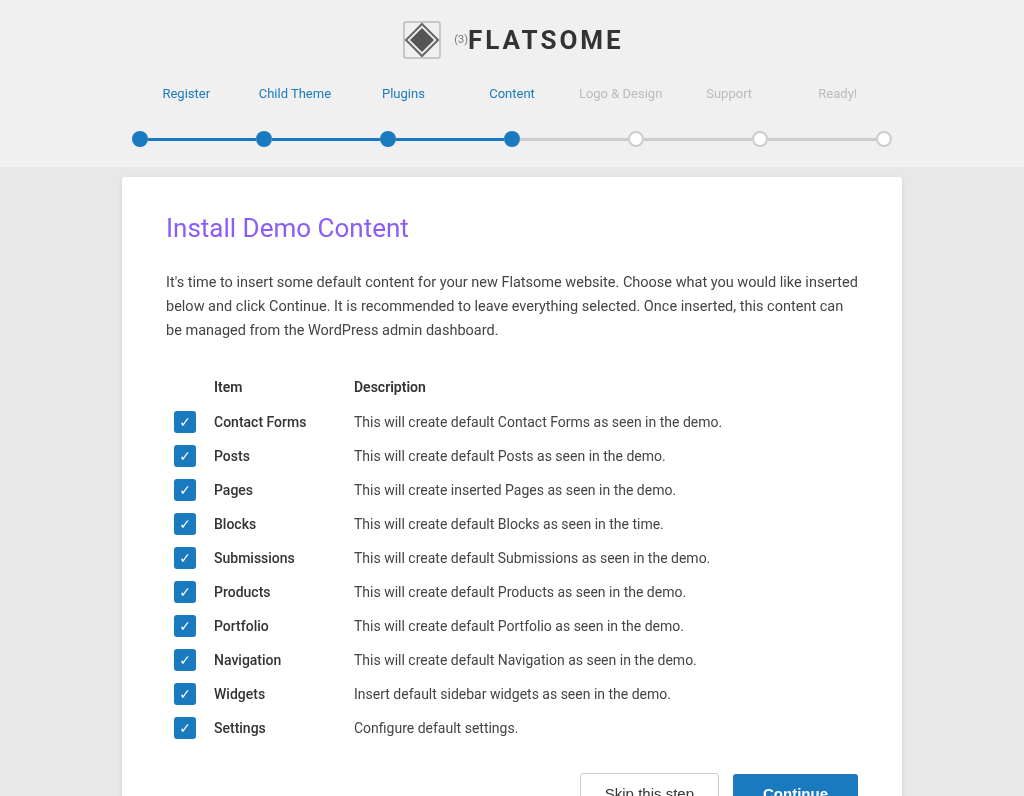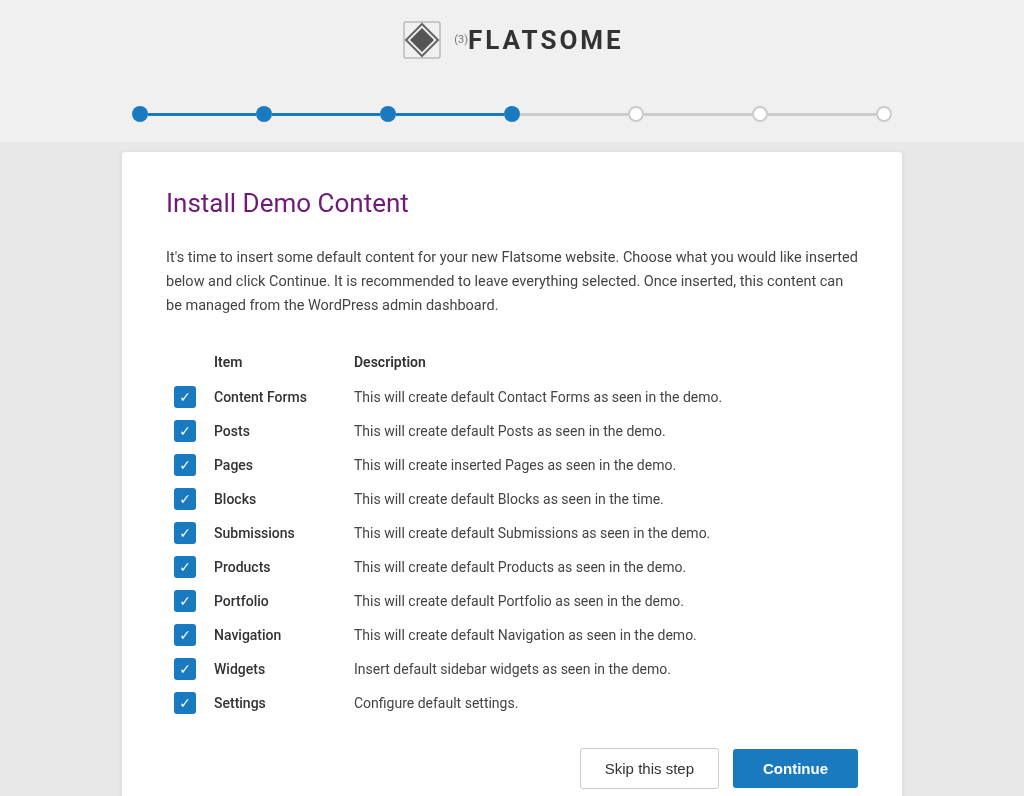--- a/index.html
+++ b/index.html
@@ -62,21 +62,21 @@
     }
     .card {
       background: #fff;
       border-radius: 3px;
       padding: 36px 44px 36px;
       box-shadow: 0 1px 4px rgba(0,0,0,0.1);
     }
     .card-title {
       font-size: 26px;
       font-weight: 400;
-      color: #701a75;
+      color: #8b5cf6;
       margin-bottom: 18px;
     }
     .card-desc {
       font-size: 14.5px;
       color: #444;
       line-height: 1.65;
       margin-bottom: 30px;
       margin-top: 28px;
     }
 
@@ -184,20 +184,29 @@
       <polygon points="22,10 34,22 22,34 10,22" fill="#555"></polygon>
     </svg>
     <div>
       <span style="font-size:11px;vertical-align:super;color:#777;">(3)</span><span style="font-size:26px;font-weight:700;letter-spacing:3px;color:#333;">FLATSOME</span>
     </div>
   </div>
 </div>
 
 <div class="stepper-wrapper">
   <div style="width:780px;">
+    <div class="stepper-label-row">
+      <div class="stepper-label-cell active">Register</div>
+      <div class="stepper-label-cell active">Child Theme</div>
+      <div class="stepper-label-cell active">Plugins</div>
+      <div class="stepper-label-cell active">Content</div>
+      <div class="stepper-label-cell inactive">Logo &amp; Design</div>
+      <div class="stepper-label-cell inactive">Support</div>
+      <div class="stepper-label-cell inactive">Ready!</div>
+    </div>
     <div class="stepper-full">
 
       <div class="dot done"></div>
 
       <div class="seg-line done"></div>
 
       <div class="dot done"></div>
 
       <div class="seg-line done"></div>
 
@@ -235,21 +244,21 @@
           <th>Description</th>
         </tr>
       </thead>
       <tbody id="table-body">
       <tr>
             <td>
               <div class="checkbox-container">
                 <span class="checkmark">✓</span>
               </div>
             </td>
-            <td>Content Forms</td>
+            <td>Contact Forms</td>
             <td>This will create default Contact Forms as seen in the demo.</td>
           </tr>
           <tr>
             <td>
               <div class="checkbox-container">
                 <span class="checkmark">✓</span>
               </div>
             </td>
             <td>Posts</td>
             <td>This will create default Posts as seen in the demo.</td>

